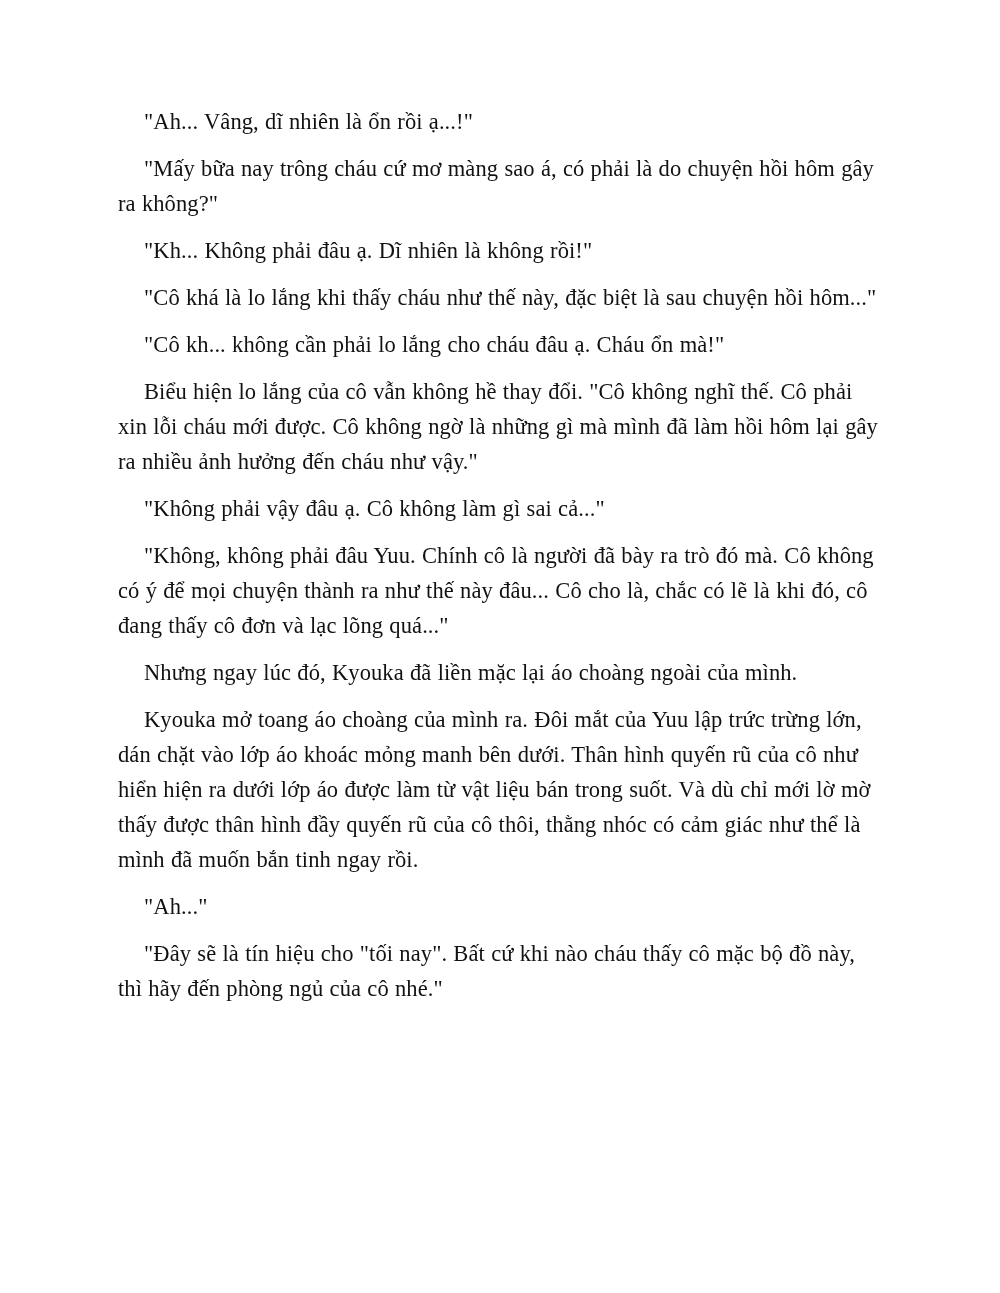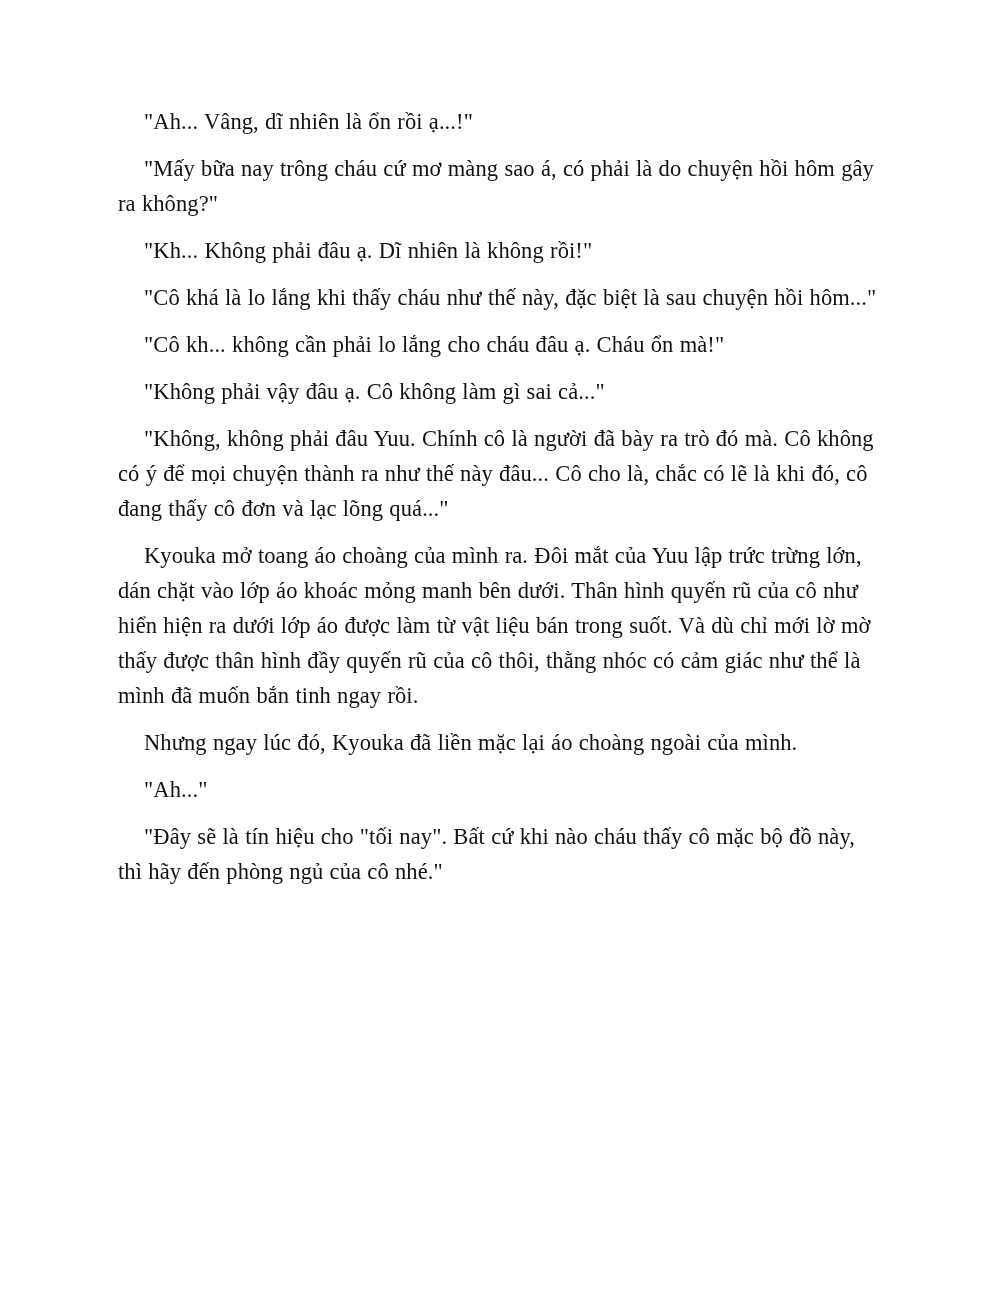--- a/index.html
+++ b/index.html
@@ -44,20 +44,21 @@
 </head>
 <body>
 
 <div class="page">
   <div class="content">
     <p class="para">"Ah... Vâng, dĩ nhiên là ổn rồi ạ...!"</p>
     <p class="para">"Mấy bữa nay trông cháu cứ mơ màng sao á, có phải là do chuyện hồi hôm gây ra không?"</p>
     <p class="para">"Kh... Không phải đâu ạ. Dĩ nhiên là không rồi!"</p>
     <p class="para">"Cô khá là lo lắng khi thấy cháu như thế này, đặc biệt là sau chuyện hồi hôm..."</p>
     <p class="para">"Cô kh... không cần phải lo lắng cho cháu đâu ạ. Cháu ổn mà!"</p>
+    <p class="para">Biểu hiện lo lắng của cô vẫn không hề thay đổi. "Cô không nghĩ thế. Cô phải xin lỗi cháu mới được. Cô không ngờ là những gì mà mình đã làm hồi hôm lại gây ra nhiều ảnh hưởng đến cháu như vậy."</p>
     <p class="para">"Không phải vậy đâu ạ. Cô không làm gì sai cả..."</p>
     <p class="para">"Không, không phải đâu Yuu. Chính cô là người đã bày ra trò đó mà. Cô không có ý để mọi chuyện thành ra như thế này đâu... Cô cho là, chắc có lẽ là khi đó, cô đang thấy cô đơn và lạc lõng quá..."</p>
+    <p class="para">Nhưng ngay lúc đó, Kyouka đã liền mặc lại áo choàng ngoài của mình.</p>
     <p class="para">Kyouka mở toang áo choàng của mình ra. Đôi mắt của Yuu lập trức trừng lớn, dán chặt vào lớp áo khoác mỏng manh bên dưới. Thân hình quyến rũ của cô như hiển hiện ra dưới lớp áo được làm từ vật liệu bán trong suốt. Và dù chỉ mới lờ mờ thấy được thân hình đầy quyến rũ của cô thôi, thằng nhóc có cảm giác như thể là mình đã muốn bắn tinh ngay rồi.</p>
-    <p class="para">Nhưng ngay lúc đó, Kyouka đã liền mặc lại áo choàng ngoài của mình.</p>
     <p class="para">"Ah..."</p>
     <p class="para">"Đây sẽ là tín hiệu cho "tối nay". Bất cứ khi nào cháu thấy cô mặc bộ đồ này, thì hãy đến phòng ngủ của cô nhé."</p>
   </div>
 </div>
 
 </body></html>

